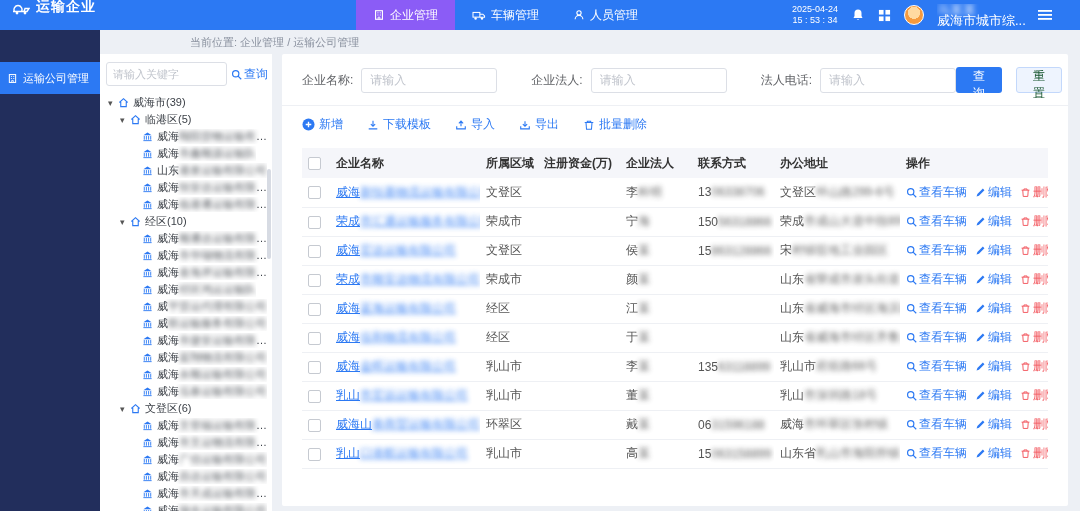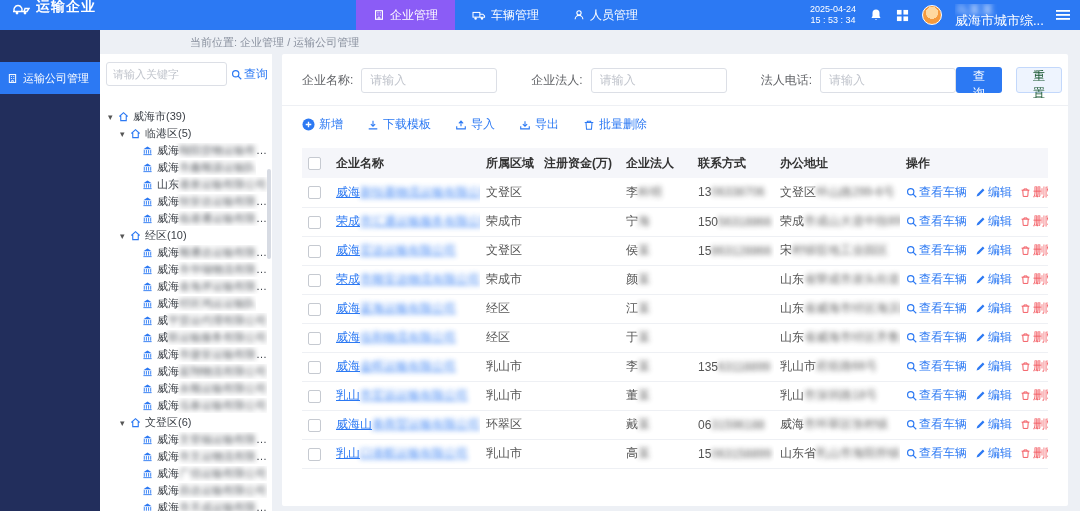--- a/index.html
+++ b/index.html
@@ -6,33 +6,33 @@
 html,body{width:1080px;height:511px}
 body{font-family:"Liberation Sans","DejaVu Sans",sans-serif;font-size:12px;background:#edf0f5;overflow:hidden;color:#333}
 .app{position:relative;width:1080px;height:511px}
 
 .topbar{position:absolute;top:0;left:0;width:100%;height:30px;background:#2c79f3;display:flex;align-items:stretch;color:#fff;z-index:5}
 .logo{display:flex;align-items:flex-end;gap:6px;padding:16px 12px;min-width:100px}
 .logo-text{font-size:14px;font-weight:bold;letter-spacing:1px;white-space:nowrap}
 .tabs{display:flex;margin-left:248px}
 .tab{display:flex;align-items:center;gap:5px;padding:0 17px;font-size:12px;cursor:pointer;white-space:nowrap}
 .tab.active{background:#8b5cf6}
-.hright{margin-left:auto;display:flex;align-items:center;gap:13px;padding-right:10px}
+.hright{margin-left:auto;display:flex;align-items:center;gap:13px;padding-right:28px}
 .datetime{font-size:9px;line-height:11px;text-align:center;white-space:nowrap}
 .icbtn{display:flex;align-items:center;cursor:pointer}
 .avatar{width:20px;height:20px;border-radius:50%;background:radial-gradient(circle at 50% 38%,#ffd9a0 0 42%,#f59a3e 43%);border:1px solid #fff;flex:0 0 20px}
 .userinfo{font-size:13px;line-height:11px;max-width:88px;white-space:nowrap;overflow:hidden}
 
 .rail{position:absolute;top:30px;left:0;width:100px;bottom:0;background:#222e5c}
 .rail-item{margin-top:32px;height:32px;display:flex;align-items:center;gap:5px;padding:0 7px;background:#2c79f3;color:#fff;font-size:11px;cursor:pointer;white-space:nowrap}
 
 .crumbbar{position:absolute;left:100px;top:30px;right:0;height:24px;display:flex;align-items:center;padding-left:90px;color:#8a919f;font-size:11px}
 
 .treepanel{position:absolute;left:100px;top:54px;width:172px;bottom:0;background:#fff;overflow:hidden;padding:8px 4px 0 6px}
-.tsearch{display:flex;align-items:center;gap:4px;margin-bottom:22px}
+.tsearch{display:flex;align-items:center;gap:4px;margin-bottom:8px}
 .tsearch input{flex:1;min-width:0;height:24px;border:1px solid #dcdfe6;border-radius:3px;padding:0 6px;font-size:11px}
 .tsearch-btn{display:flex;align-items:center;gap:2px;border:none;background:none;color:#2c79f3;font-size:12px;cursor:pointer;white-space:nowrap}
 .titem{display:flex;align-items:center;height:17px;font-size:11px;color:#3a3f46;cursor:pointer;white-space:nowrap;overflow:hidden}
 .titem.lv0{padding-left:2px}
 .titem.lv1{padding-left:14px}
 .titem.lv2{padding-left:26px}
 .tarrow{width:10px;flex:0 0 10px;font-size:9px;color:#555}
 .tico{display:flex;width:12px;flex:0 0 12px;color:#2c79f3;margin-right:3px}
 .tlabel{overflow:hidden;text-overflow:ellipsis}
 .tscroll{position:absolute;right:1px;top:115px;width:4px;height:90px;border-radius:2px;background:#d7dbe3}

